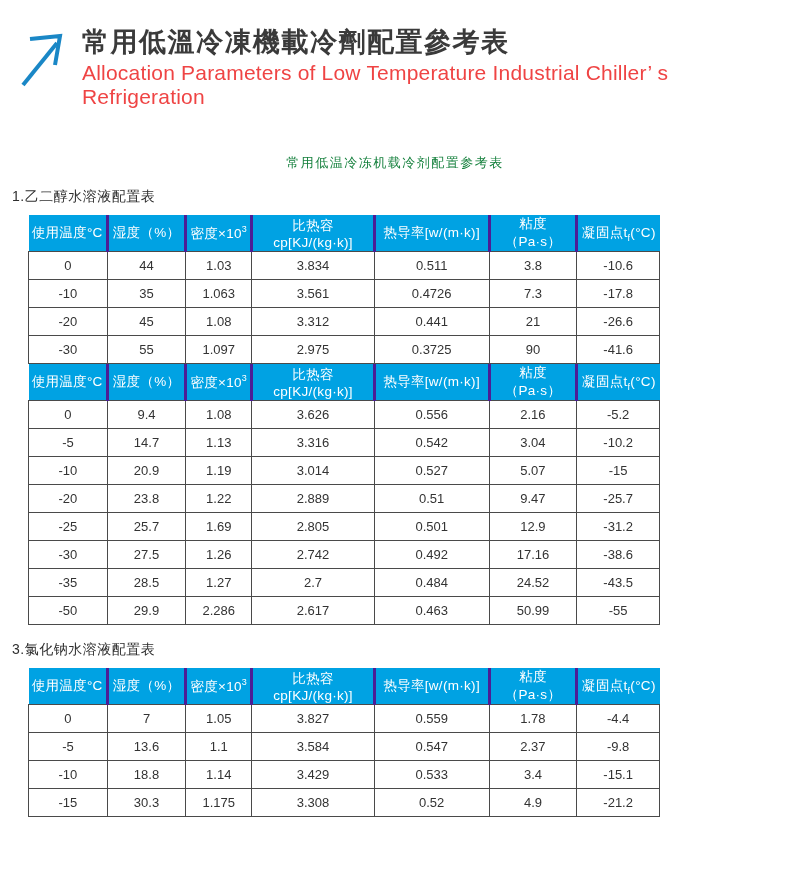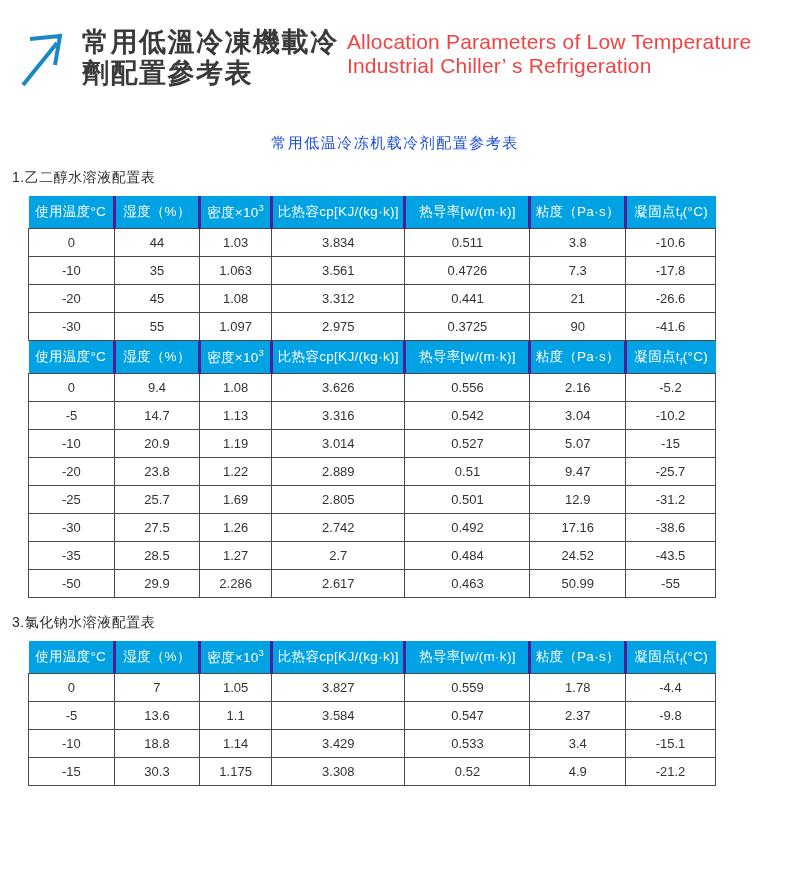--- a/index.html
+++ b/index.html
@@ -6,39 +6,39 @@
   body {
     width:790px; height:888px;
     font-family:"Liberation Sans","DejaVu Sans",sans-serif;
     color:#333; overflow:hidden;
   }
   .page { width:790px; height:888px; background:#fff; }
 
   
   .brand { display:flex; align-items:flex-start; gap:16px; padding:27px 0 0 18px; }
   .brand-icon { width:48px; height:58px; flex:0 0 auto; margin-top:2px; }
-  .brand-text { display:flex; flex-direction:row; }
+  .brand-text { display:flex; flex-direction:column; }
   .brand-title {
     font-size:27px; font-weight:700; color:#3a3a3a;
     letter-spacing:1.5px; line-height:1.15;
   }
   .brand-sub { font-size:21px; color:#ef4444; margin-top:3px; letter-spacing:0.2px; }
 
   
   .doc-title {
-    text-align:center; font-size:15px; color:#1d4ed8;
+    text-align:center; font-size:13px; color:#15803d;
     margin-top:45px; letter-spacing:1.5px; font-weight:400;
   }
 
   
   .section-label {
     font-size:14px; color:#2e2e2e; margin:16px 0 9px 12px; letter-spacing:0.5px;
   }
   table.data-table {
-    width:688px; margin-left:28px; border-collapse:collapse; table-layout:fixed;
+    width:632px; margin-left:28px; border-collapse:collapse; table-layout:fixed;
   }
   table.data-table th {
     background:var(--accent,#00a2e3); color:#fff; font-weight:400;
     font-size:13.5px; height:32px; padding:0 2px;
     border-left:3px solid #4c1d95; text-align:center; letter-spacing:0.3px;
   }
   table.data-table th:first-child { border-left:none; }
   table.data-table td {
     border:1px solid #4a4a4a; height:27px; text-align:center;
     font-size:13px; color:#333; padding:0 2px;

